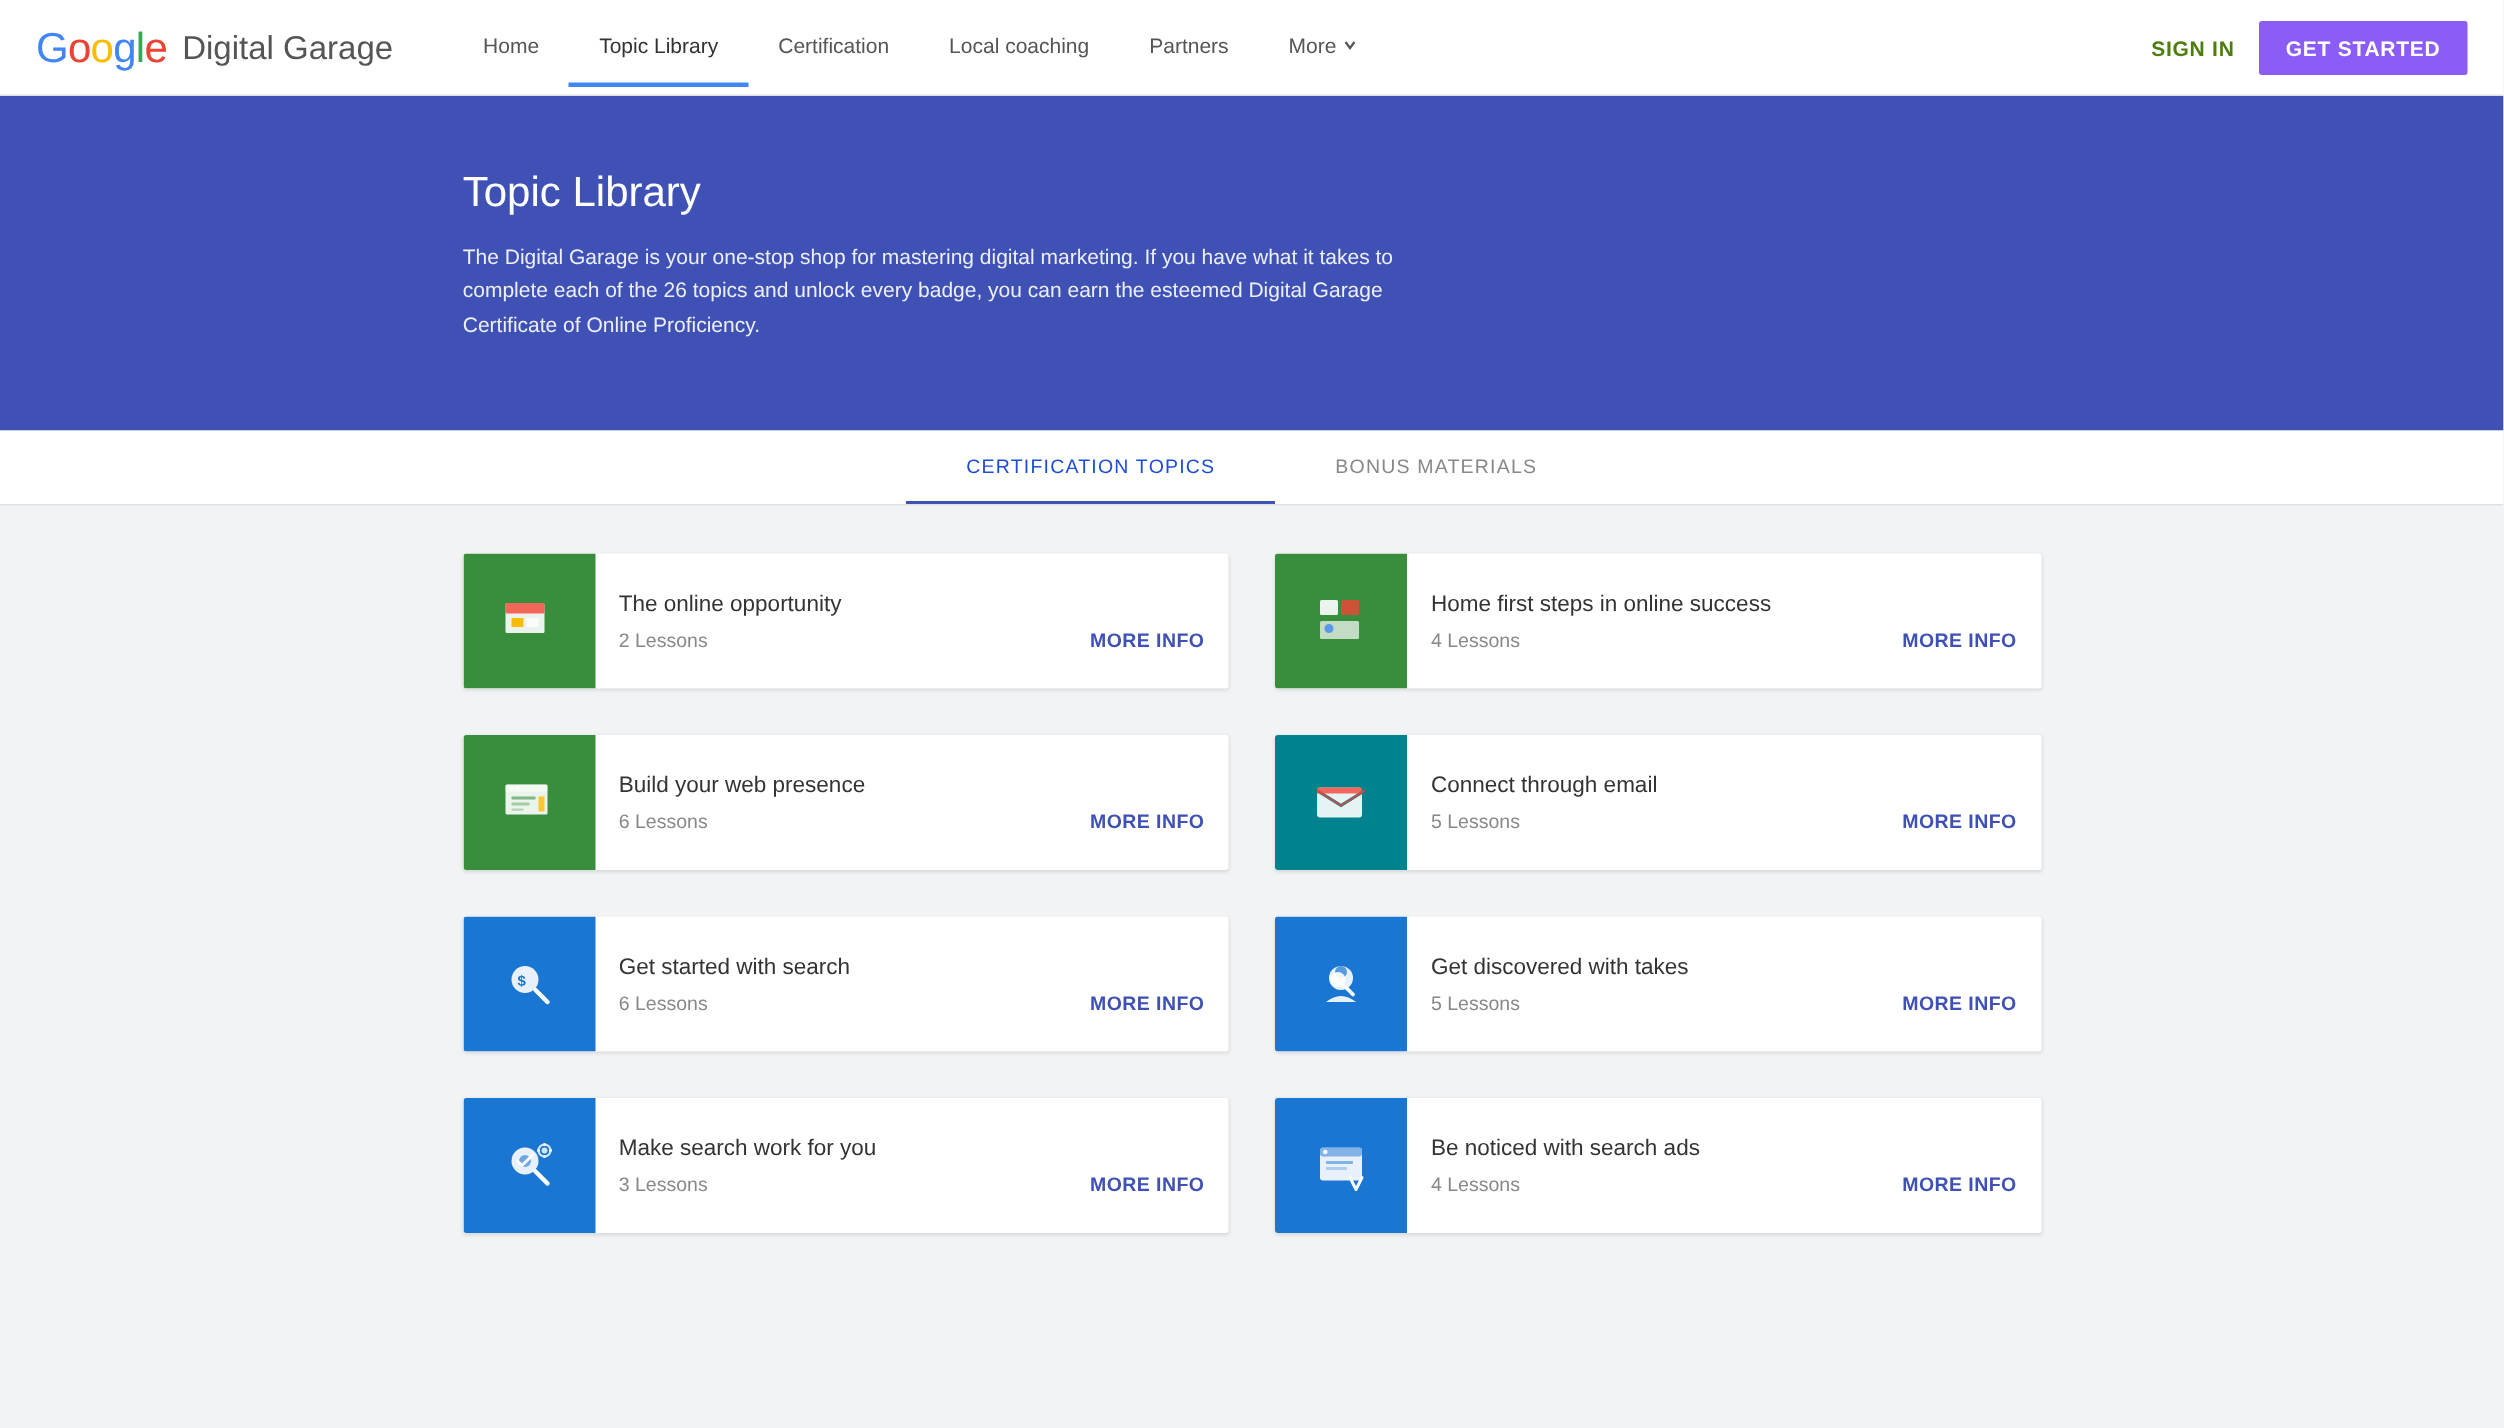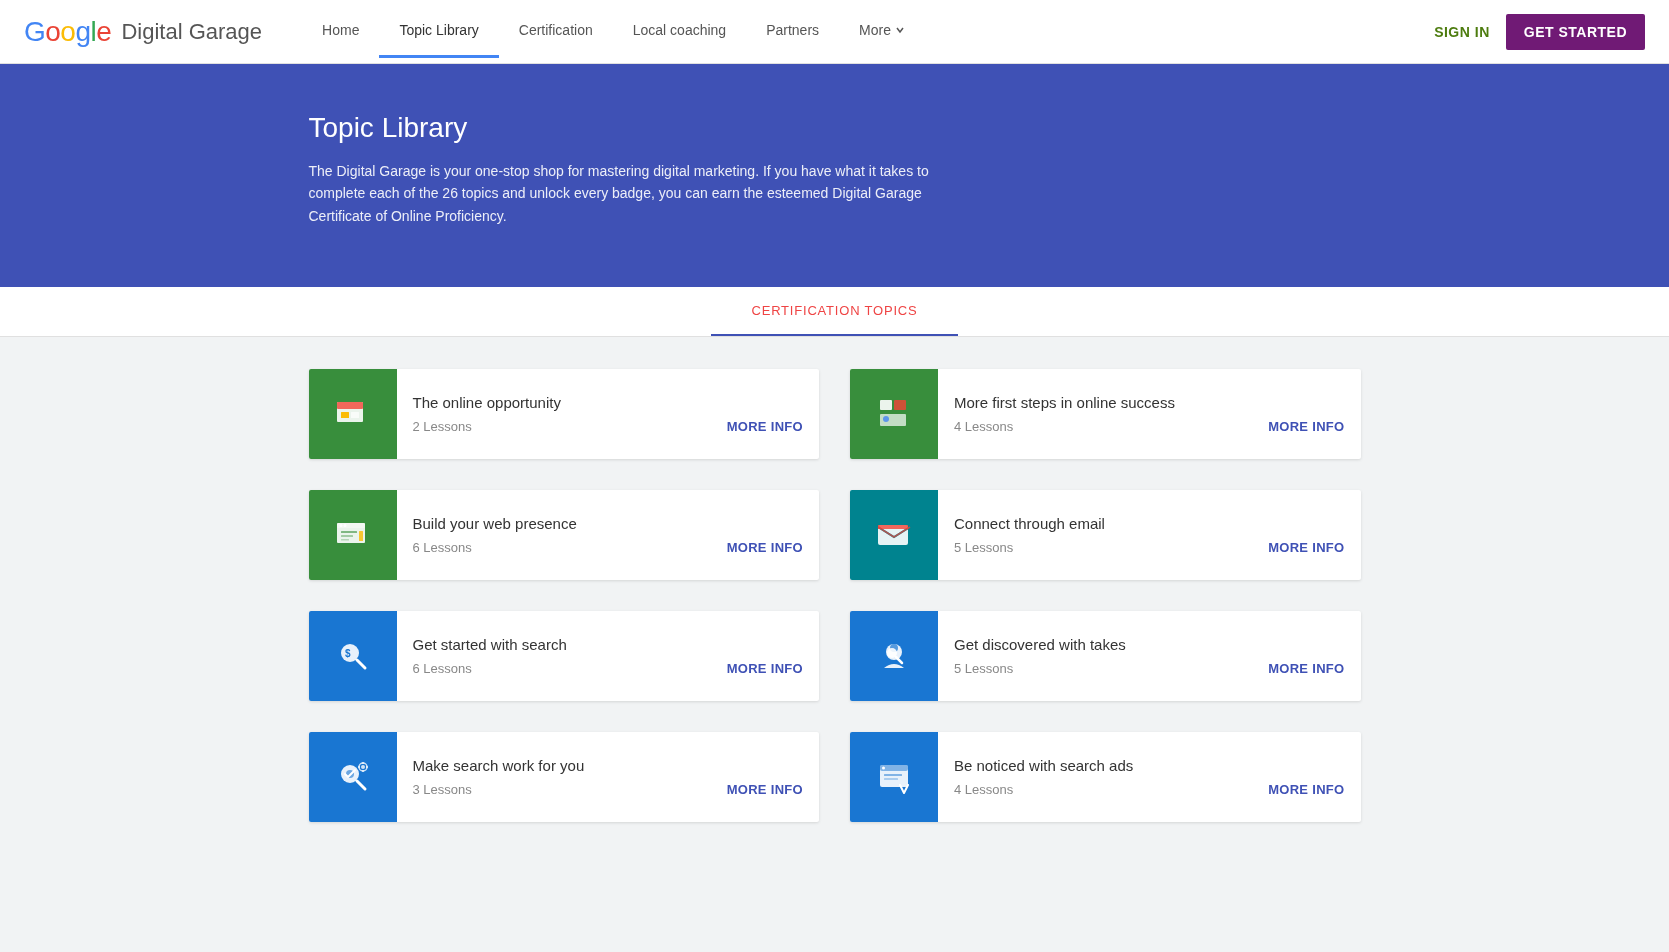--- a/index.html
+++ b/index.html
@@ -76,21 +76,21 @@
     .sign-in-btn {
       color: #4d7c0f;
       font-size: 14px;
       font-weight: 600;
       cursor: pointer;
       border: none;
       background: none;
       letter-spacing: 0.5px;
     }
     .get-started-btn {
-      background: #701a75;
+      background: #8b5cf6;
       color: #fff;
       border: none;
       padding: 10px 18px;
       font-size: 14px;
       font-weight: 600;
       cursor: pointer;
       border-radius: 2px;
       letter-spacing: 0.5px;
     }
 
@@ -128,21 +128,21 @@
       padding: 16px 40px;
       font-size: 13px;
       font-weight: 500;
       letter-spacing: 0.8px;
       color: #888;
       cursor: pointer;
       border-bottom: 2px solid transparent;
       text-transform: uppercase;
     }
     .tab.active {
-      color: #ef4444;
+      color: #1d4ed8;
       border-bottom: 2px solid #3F51B5;
     }
 
     
     .cards-section {
       max-width: 1100px;
       margin: 32px auto;
       padding: 0 24px;
       display: grid;
       grid-template-columns: 1fr 1fr;
@@ -249,20 +249,21 @@
 
 <section class="hero">
   <div class="hero-inner">
     <h1>Topic Library</h1>
     <p>The Digital Garage is your one-stop shop for mastering digital marketing. If you have what it takes to complete each of the 26 topics and unlock every badge, you can earn the esteemed Digital Garage Certificate of Online Proficiency.</p>
   </div>
 </section>
 
 <div class="tabs-container">
   <div class="tab active">CERTIFICATION TOPICS</div>
+  <div class="tab">BONUS MATERIALS</div>
 </div>
 
 <div class="cards-section">
 
   <div class="card">
     <div class="card-icon green">
       <svg viewBox="0 0 44 44">
         <rect x="6" y="10" width="26" height="20" rx="1" fill="#fff" opacity="0.9"></rect>
         <rect x="6" y="10" width="26" height="7" rx="1" fill="#f44336" opacity="0.8"></rect>
         <rect x="10" y="20" width="8" height="6" rx="0.5" fill="#FBBC05"></rect>
@@ -281,21 +282,21 @@
   <div class="card">
     <div class="card-icon green">
       <svg viewBox="0 0 44 44">
         <rect x="8" y="8" width="12" height="10" rx="1" fill="#fff" opacity="0.9"></rect>
         <rect x="22" y="8" width="12" height="10" rx="1" fill="#f44336" opacity="0.8"></rect>
         <rect x="8" y="22" width="26" height="12" rx="1" fill="#fff" opacity="0.7"></rect>
         <circle cx="14" cy="27" r="3" fill="#4285F4" opacity="0.8"></circle>
       </svg>
     </div>
     <div class="card-content">
-      <div class="card-title">More first steps in online success</div>
+      <div class="card-title">Home first steps in online success</div>
       <div class="card-meta">
         <span class="card-lessons">4 Lessons</span>
         <span class="card-more">MORE INFO</span>
       </div>
     </div>
   </div>
 
   <div class="card">
     <div class="card-icon green">
       <svg viewBox="0 0 44 44">

